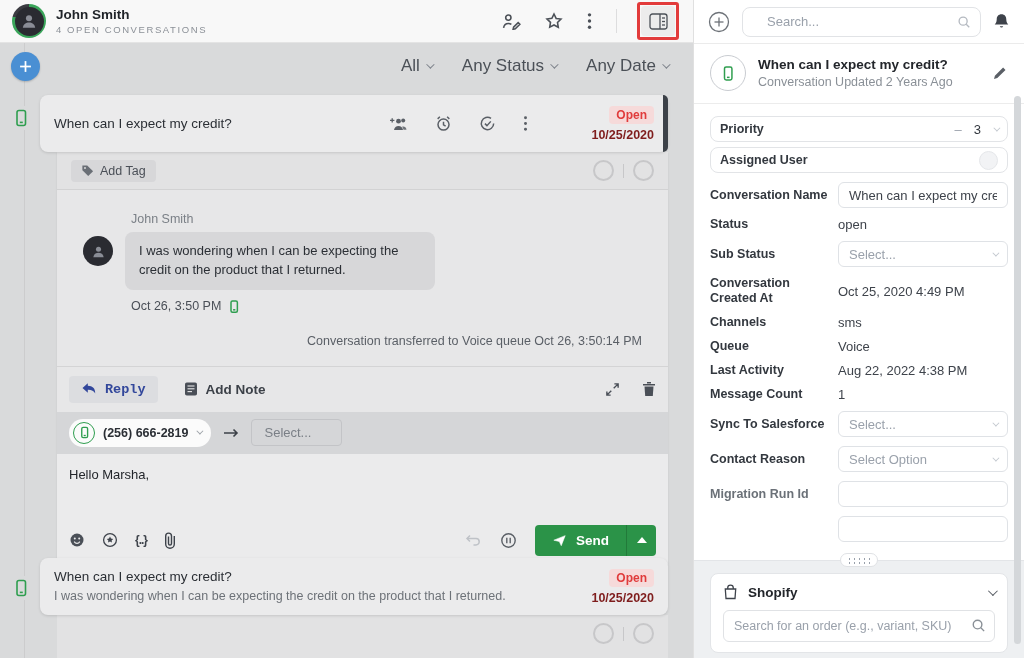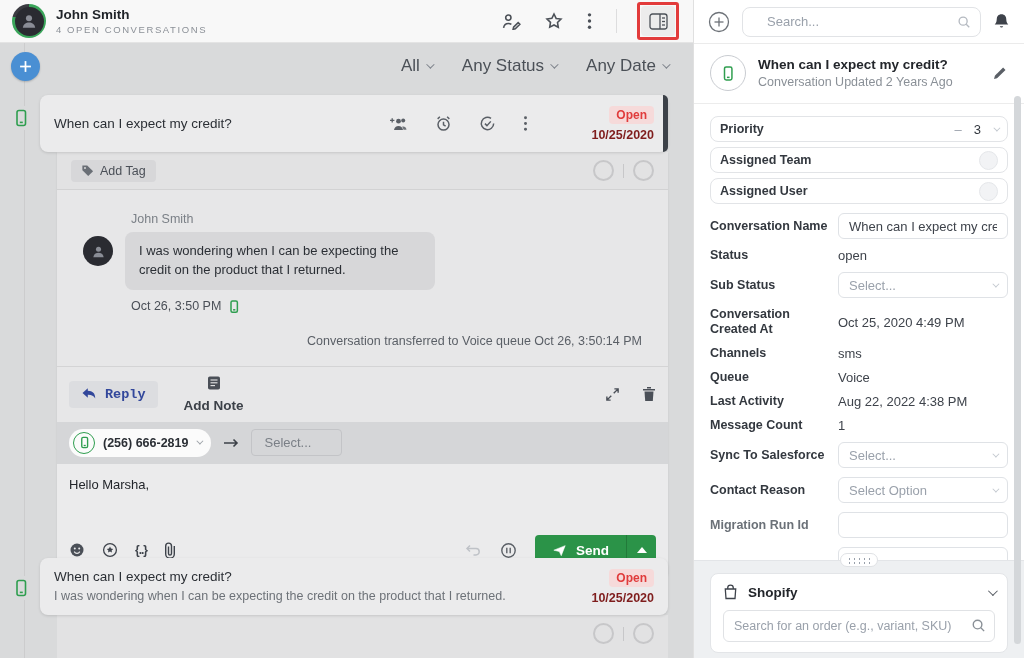--- a/index.html
+++ b/index.html
@@ -67,21 +67,21 @@
   .msgline { display:flex; align-items:flex-start; gap:12px; }
   .m-avatar { width:30px; height:30px; border-radius:50%; background:#2a2b31; display:grid; place-items:center; color:#8a8d96; flex:none; margin-top:4px; }
   .bubble { background:#d7d7d9; border-radius:8px; padding:10px 14px; max-width:310px; line-height:1.45; color:#2b2f35; }
   .msgtime { margin-left:48px; margin-top:9px; display:flex; align-items:center; gap:7px; color:#4a4f57; font-size:12.5px; }
   .msgtime .ph { color:#2f9e4f; }
   .sysline { text-align:right; padding:16px 26px 18px 0; color:#5a5f66; font-size:12.5px; }
 
   .ctabs { display:flex; align-items:center; gap:26px; padding:9px 12px; border-top:1px solid #d4d4d5; }
   .tab-reply { display:flex; align-items:center; gap:8px; background:#dcdde0; border-radius:4px; padding:6px 12px;
                color:#32479b; font-weight:bold; font-size:13.5px;font-family:Liberation Mono, monospace; }
-  .tab-note { display:flex; align-items:center; gap:8px; color:#3c4148; font-weight:bold; font-size:13.5px;flex-direction:column; }
+  .tab-note { display:flex; align-items:center; gap:8px; color:#3c4148; font-weight:bold; font-size:13.5px; }
   .ctab-right { margin-left:auto; display:flex; align-items:center; gap:22px; color:#4a4f57; }
 
   .fromto { background:#d5d6d8; display:flex; align-items:center; gap:12px; padding:7px 12px; }
   .numpill { display:flex; align-items:center; gap:8px; background:#fbfbfb; border-radius:14px; padding:3px 10px 3px 4px;
              font-weight:bold; color:#2b2f35; font-size:12.5px; }
   .ph-circ { width:22px; height:22px; border-radius:50%; border:1.6px solid #2f9e4f; display:grid; place-items:center; color:#2f9e4f; }
   .numpill .chev { color:#9ba0a7; width:5px; height:5px; }
   .arrow { color:#3c4148; }
   .tosel { border:1px solid #c3c4c7; border-radius:4px; padding:5px 30px 5px 12px; color:#7a7f86; font-size:13px; }
 
@@ -493,24 +493,20 @@
   <div class="rp-body">
     <div class="pill">
       <span class="plabel">Priority</span>
       <span class="pright">
         <span>–</span>
         <span class="pval">3</span>
         <span class="chev" style="width:5px;height:5px;color:#c3c8cf;"></span>
       </span>
     </div>
     <div class="pill">
-      <span class="plabel">Assigned Team</span>
-      <span class="pcircle"></span>
-    </div>
-    <div class="pill">
       <span class="plabel">Assigned User</span>
       <span class="pcircle"></span>
     </div>
 
     <div class="frow">
       <span class="flabel">Conversation Name</span>
       <input class="finput" value="When can I expect my credit?" style="">
     </div>
     <div class="frow">
       <span class="flabel">Status</span>

